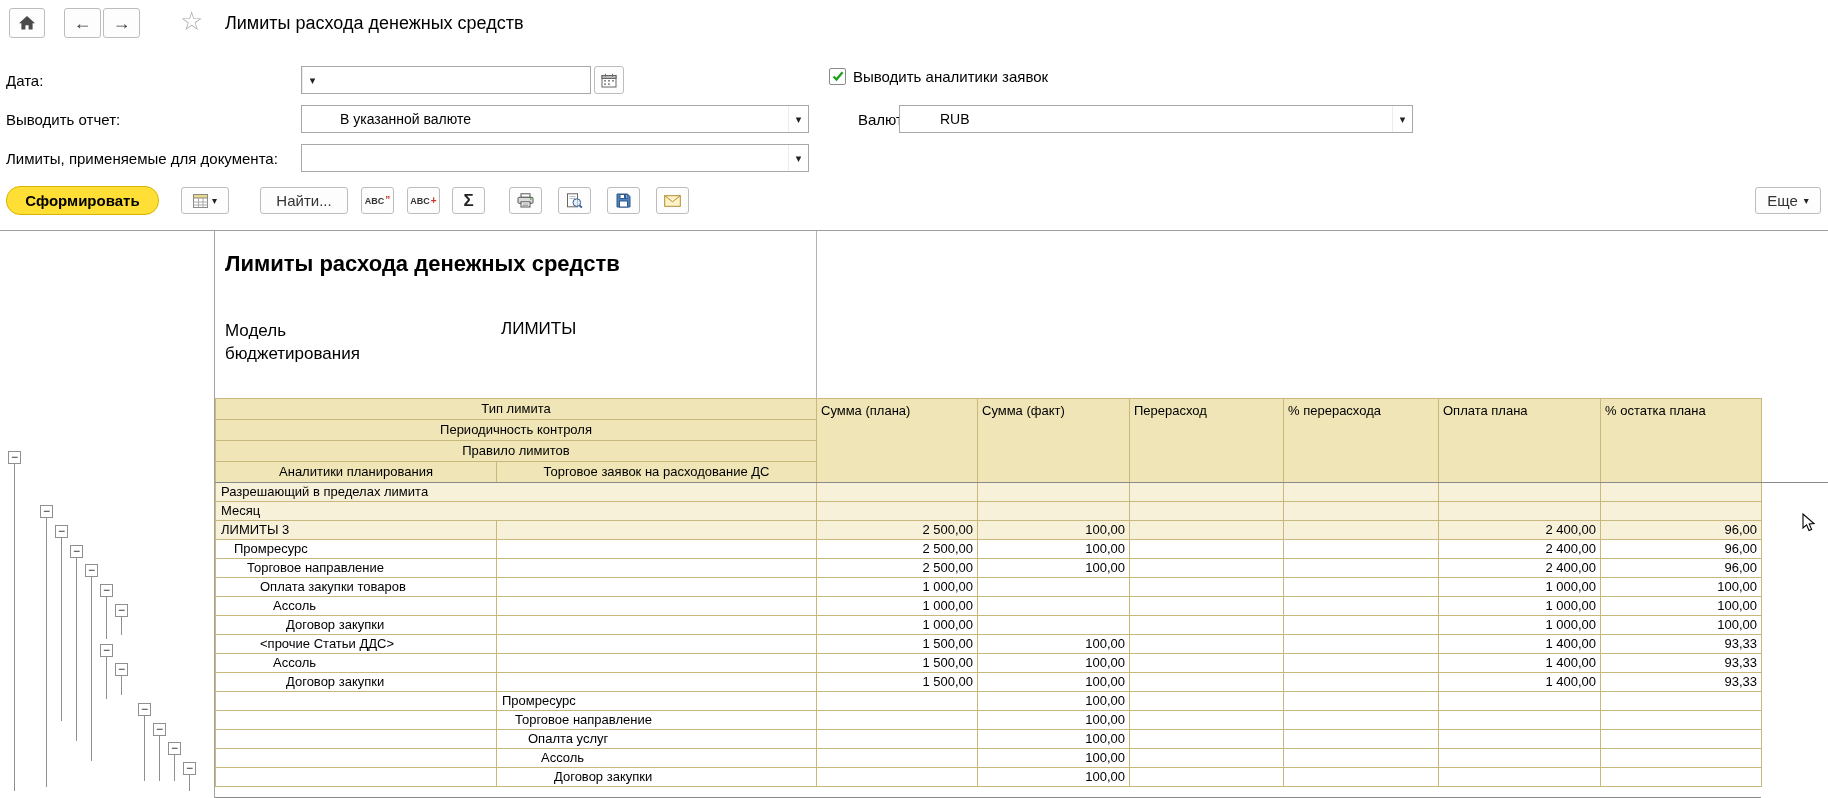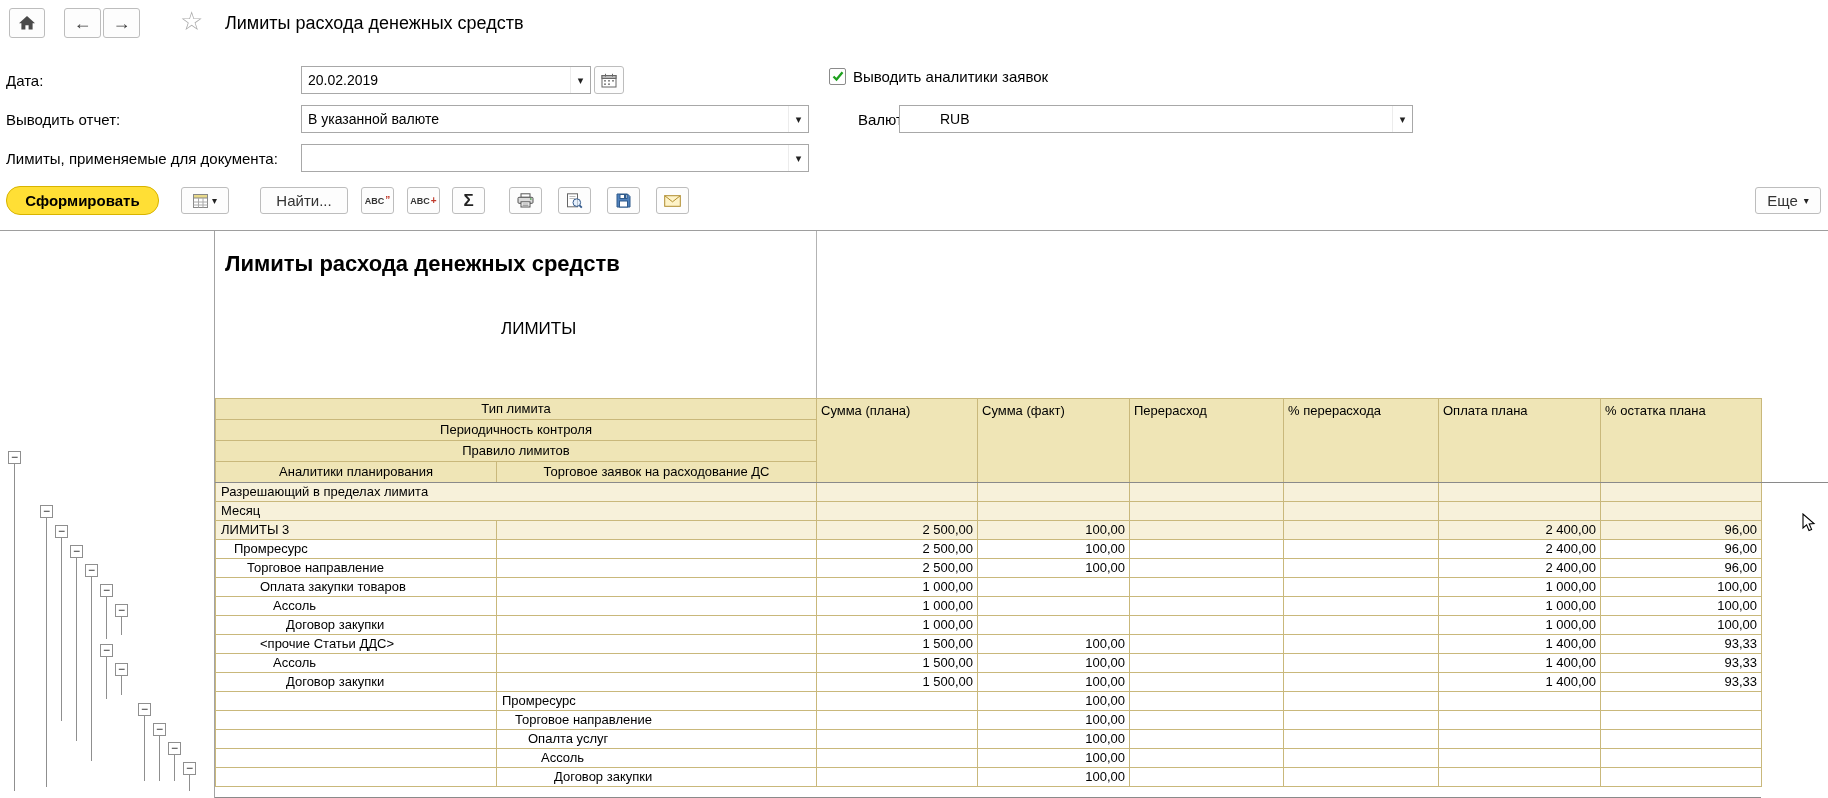--- a/index.html
+++ b/index.html
@@ -22,21 +22,21 @@
   .lbl { position:absolute; font-size:15px; color:#000; white-space:nowrap; }
   .date-lbl { left:6px; top:72px; }
   .mode-lbl { left:6px; top:111px; }
   .limits-lbl { left:6px; top:150px; }
   .currency-lbl { left:858px; top:111px; }
   .combo { position:absolute; display:flex; align-items:stretch; border:1px solid #a8a8a8; background:#fff; font-size:14px; cursor:pointer; }
   .combo-val { flex:1; padding-left:6px; white-space:nowrap; overflow:hidden; line-height:26px; }
   .combo-arrow { width:20px; text-align:center; font-size:11px; color:#222; line-height:26px; border-left:1px solid #ececec; }
   .date-combo { left:301px; top:66px; width:290px; height:28px; }
   .cal-btn { left:594px; top:66px; width:30px; height:28px; }
-  .mode-combo { left:301px; top:105px; width:508px; height:28px; }
+  .mode-combo { left:301px; top:105px; width:508px; height:28px;padding-left:32px; }
   .currency-combo { left:899px; top:105px; width:514px; height:28px;padding-left:34px; }
   .limits-combo { left:301px; top:144px; width:508px; height:28px; }
   .check-wrap { position:absolute; left:829px; top:68px; display:flex; align-items:center; gap:7px; font-size:15px; cursor:pointer; }
   .checkbox { width:17px; height:17px; border:1px solid #8b8b8b; border-radius:2px; background:#fff;
               display:flex; align-items:center; justify-content:center; }
 
   
   .generate-btn { left:6px; top:186px; width:153px; height:29px; background:#ffdf35; border-color:#d8b400;
                   font-weight:bold; font-size:15px; color:#000;border-radius:14px; }
   .variant-btn { left:181px; top:187px; width:48px; height:27px; gap:4px; }
@@ -92,21 +92,20 @@
     <span class="arrow-glyph">←</span>
   </button>
   <button class="cbtn fwd-btn">
     <span class="arrow-glyph">→</span>
   </button>
   <span class="star">☆</span>
   <div class="win-title">Лимиты расхода денежных средств</div>
 
   <label class="lbl date-lbl">Дата:</label>
   <div class="combo date-combo">
-    <span class="combo-val">20.02.2019</span>
     <span class="combo-arrow">▾</span>
   </div>
   <button class="cbtn cal-btn">
     <svg width="16" height="15" viewBox="0 0 16 15">
       <rect x="1" y="2.5" width="14" height="11.5" fill="#fff" stroke="#666"></rect>
       <rect x="1" y="2.5" width="14" height="3" fill="#b7b7b7" stroke="#666"></rect>
       <line x1="4.5" y1="0.8" x2="4.5" y2="3.6" stroke="#666"></line>
       <line x1="11.5" y1="0.8" x2="11.5" y2="3.6" stroke="#666"></line>
       <g fill="#8a8a8a">
           <rect x="3" y="7" width="2" height="1.6"></rect>
@@ -229,20 +228,21 @@
         <div class="tree-box" style="left: 115px; top: 373px;">−</div>
         <div class="tree-box" style="left: 100px; top: 413px;">−</div>
         <div class="tree-box" style="left: 115px; top: 432px;">−</div>
         <div class="tree-box" style="left: 138px; top: 472px;">−</div>
         <div class="tree-box" style="left: 153px; top: 492px;">−</div>
         <div class="tree-box" style="left: 168px; top: 511px;">−</div>
         <div class="tree-box" style="left: 183px; top: 531px;">−</div>
       </div>
     <div class="title-vline"></div>
     <div class="report-title">Лимиты расхода денежных средств</div>
+    <div class="model-label">Модель бюджетирования</div>
     <div class="model-value">ЛИМИТЫ</div>
 
     <table class="report-table">
       <colgroup>
         <col style="width:281px">
           <col style="width:320px">
           <col style="width:161px">
           <col style="width:152px">
         <col style="width:154px">
           <col style="width:155px">

